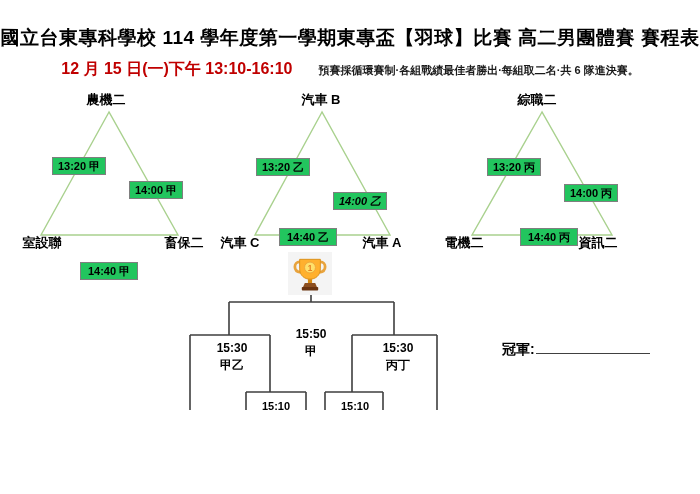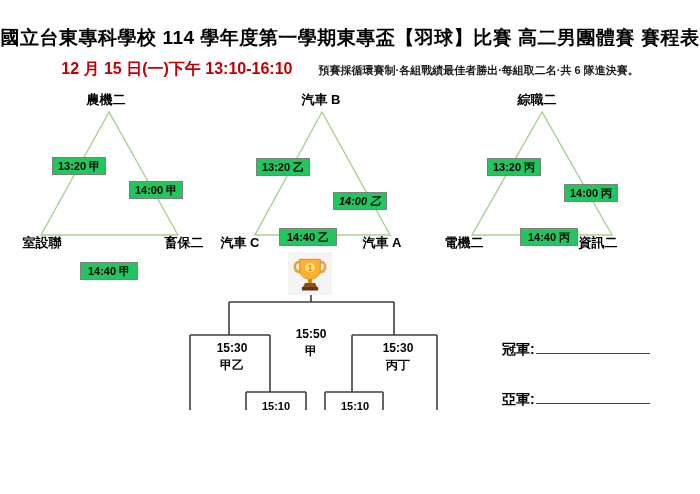--- a/index.html
+++ b/index.html
@@ -122,17 +122,14 @@
     <span>甲乙</span>
   </div>
   <div class="btime small" style="left:355px; top:398px;">
     <span>15:10</span>
     <span>丙丁</span>
   </div>
 
   <div class="result-row" style="top:340px;">
     <span>冠軍:</span><span class="blank"></span>
   </div>
-  <div class="result-row" style="top:390px;">
-    <span>亞軍:</span><span class="blank"></span>
-  </div>
 
 </div>
 
 </body></html>

